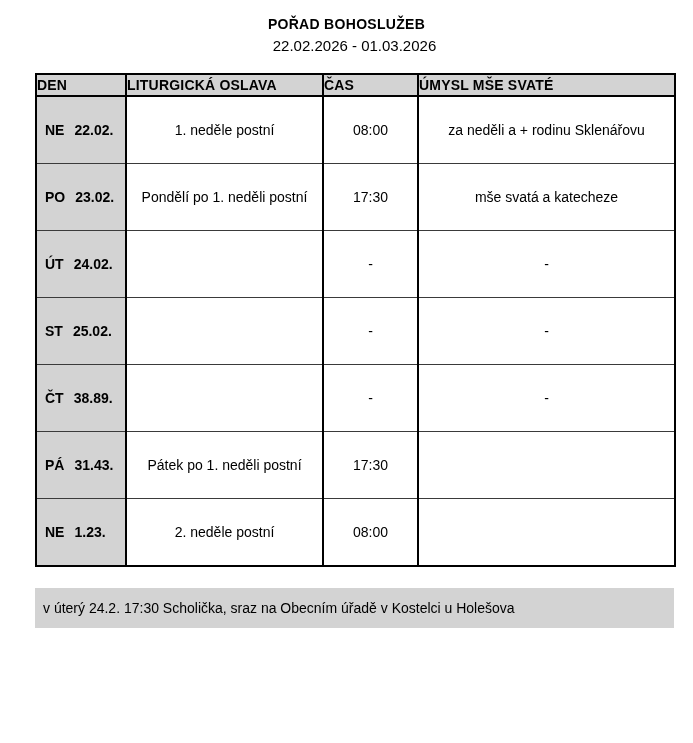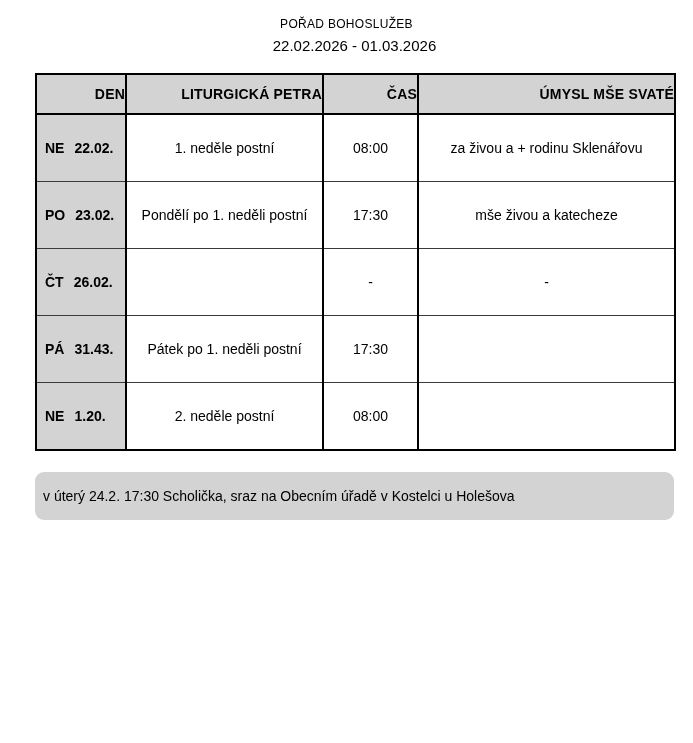--- a/index.html
+++ b/index.html
@@ -16,22 +16,22 @@
     width: 693px;
     height: 743px;
     overflow: hidden;
   }
   .titles {
     width: 693px;
     text-align: center;
     padding-top: 13px;
   }
   .title-line {
-    font-size: 12px;
-    font-weight: normal;
+    font-size: 14px;
+    font-weight: bold;
     line-height: 22px;
     letter-spacing: 0.3px;
     white-space: nowrap;
   }
   .date-line {
     font-size: 15px;
     font-weight: normal;
     line-height: 22px;
     white-space: nowrap;
     padding-left: 16px;
@@ -41,23 +41,23 @@
     table-layout: fixed;
     margin: 16px 0 0 35px;
     width: 639px;
     border: 2px solid #000000;
   }
   table.schedule th {
     background: #d3d3d3;
     border: 2px solid #000000;
     font-size: 14px;
     font-weight: bold;
-    text-align: right;
+    text-align: left;
     height: 18px;
-    padding: 10px 0;
+    padding: 1px 0;
     letter-spacing: 0.2px;
   }
   table.schedule td {
     border-left: 2px solid #000000;
     border-right: 2px solid #000000;
     border-top: 1px solid #3a3a3a;
     border-bottom: 1px solid #3a3a3a;
     height: 66px;
     font-size: 14px;
     text-align: center;
@@ -72,29 +72,28 @@
     font-weight: bold;
     text-align: left;
     padding-left: 8px;
   }
   .day-cell .date-part {
     margin-left: 10px;
   }
   .note-bar {
     margin: 21px 0 0 35px;
     width: 639px;
-    height: 48px;
+    height: 40px;
     background: #d3d3d3;
     box-sizing: border-box;
     padding-left: 8px;
     display: flex;
     align-items: center;
     font-size: 14px;
     white-space: nowrap;
-    border-radius: 9px;
   }
 </style>
 </head>
 <body>
 
 <div class="page">
 
   <div class="titles">
     <div class="title-line">POŘAD BOHOSLUŽEB</div>
     <div class="date-line">22.02.2026 - 01.03.2026</div>
@@ -103,52 +102,64 @@
   <table class="schedule">
     <colgroup>
       <col style="width:90px">
       <col style="width:197px">
       <col style="width:95px">
       <col style="width:257px">
     </colgroup>
     <thead>
       <tr>
         <th>DEN</th>
-        <th>LITURGICKÁ PETRA</th>
+        <th>LITURGICKÁ OSLAVA</th>
         <th>ČAS</th>
         <th>ÚMYSL MŠE SVATÉ</th>
       </tr>
     </thead>
     <tbody>
       <tr>
         <td class="day-cell"><span class="day-part">NE</span><span class="date-part">22.02.</span></td>
         <td>1. neděle postní</td>
         <td>08:00</td>
-        <td>za živou a + rodinu Sklenářovu</td>
+        <td>za neděli a + rodinu Sklenářovu</td>
       </tr>
       <tr>
         <td class="day-cell"><span class="day-part">PO</span><span class="date-part">23.02.</span></td>
         <td>Pondělí po 1. neděli postní</td>
         <td>17:30</td>
-        <td>mše živou a katecheze</td>
+        <td>mše svatá a katecheze</td>
       </tr>
       <tr>
-        <td class="day-cell"><span class="day-part">ČT</span><span class="date-part">26.02.</span></td>
+        <td class="day-cell"><span class="day-part">ÚT</span><span class="date-part">24.02.</span></td>
+        <td></td>
+        <td>-</td>
+        <td>-</td>
+      </tr>
+      <tr>
+        <td class="day-cell"><span class="day-part">ST</span><span class="date-part">25.02.</span></td>
+        <td></td>
+        <td>-</td>
+        <td>-</td>
+      </tr>
+      <tr>
+        <td class="day-cell"><span class="day-part">ČT</span><span class="date-part">38.89.</span></td>
         <td></td>
         <td>-</td>
         <td>-</td>
       </tr>
       <tr>
         <td class="day-cell"><span class="day-part">PÁ</span><span class="date-part">31.43.</span></td>
         <td>Pátek po 1. neděli postní</td>
         <td>17:30</td>
         <td></td>
       </tr>
       <tr>
-        <td class="day-cell"><span class="day-part">NE</span><span class="date-part">1.20.</span></td>
+        <td class="day-cell"><span class="day-part">NE</span><span class="date-part">1.23.</span></td>
         <td>2. neděle postní</td>
         <td>08:00</td>
         <td></td>
       </tr>
     </tbody>
   </table>
 
   <div class="note-bar">
     <span>v úterý 24.2. 17:30 Scholička, sraz na Obecním úřadě v Kostelci u Holešova</span>
   </div>

